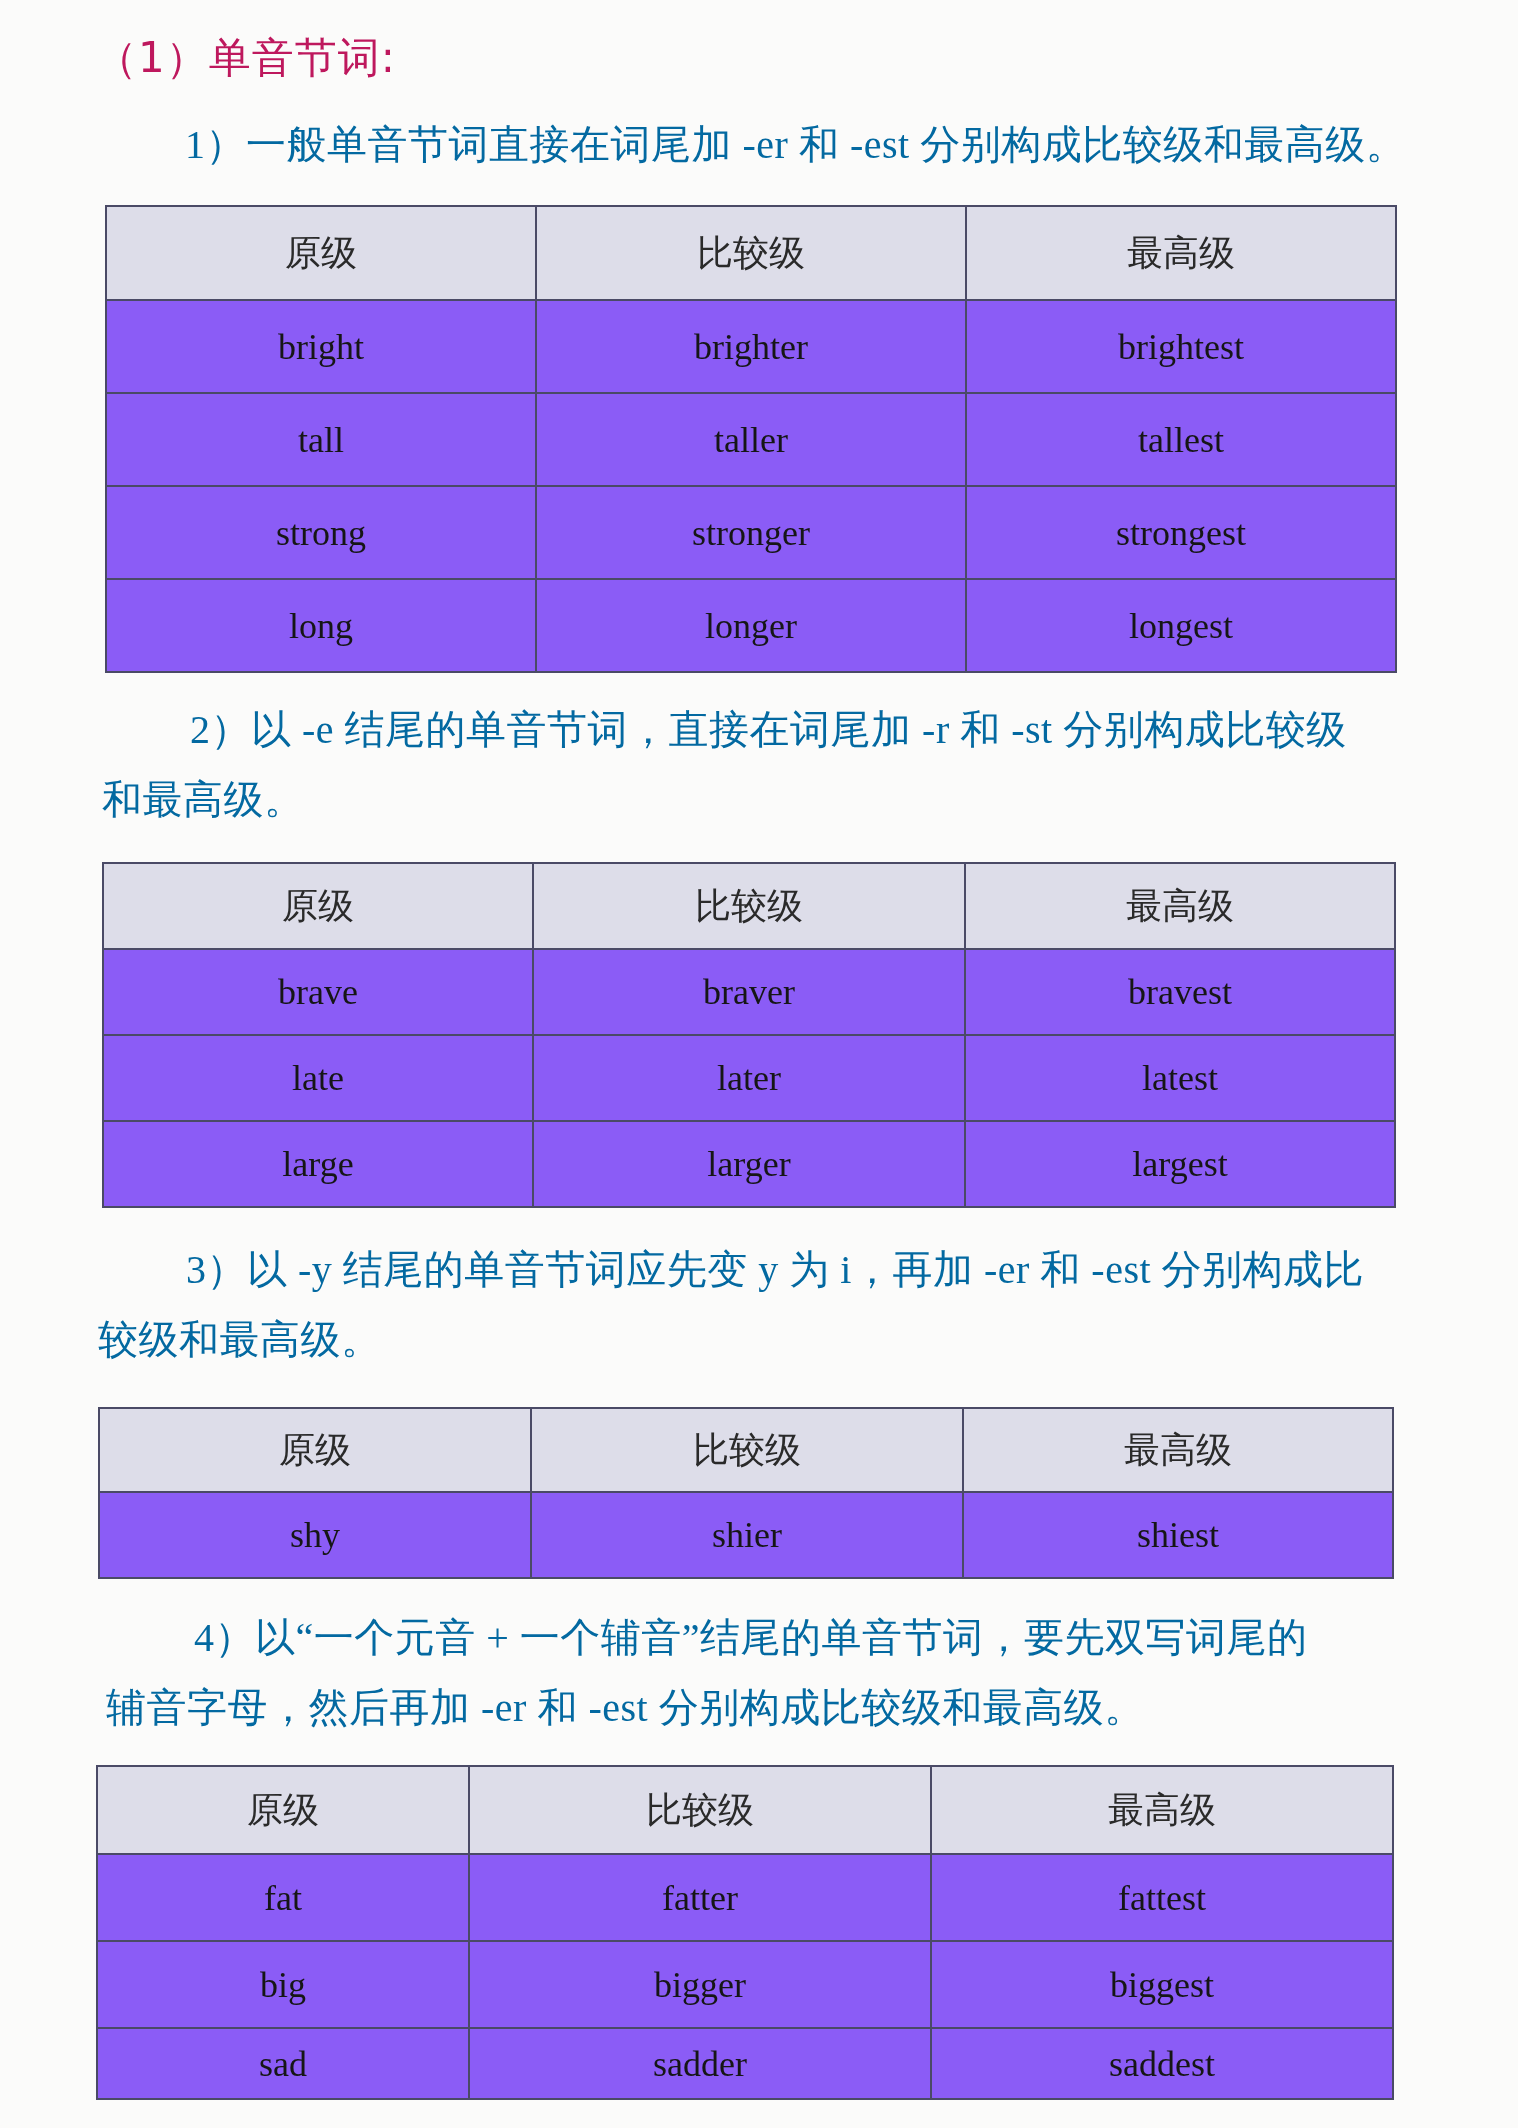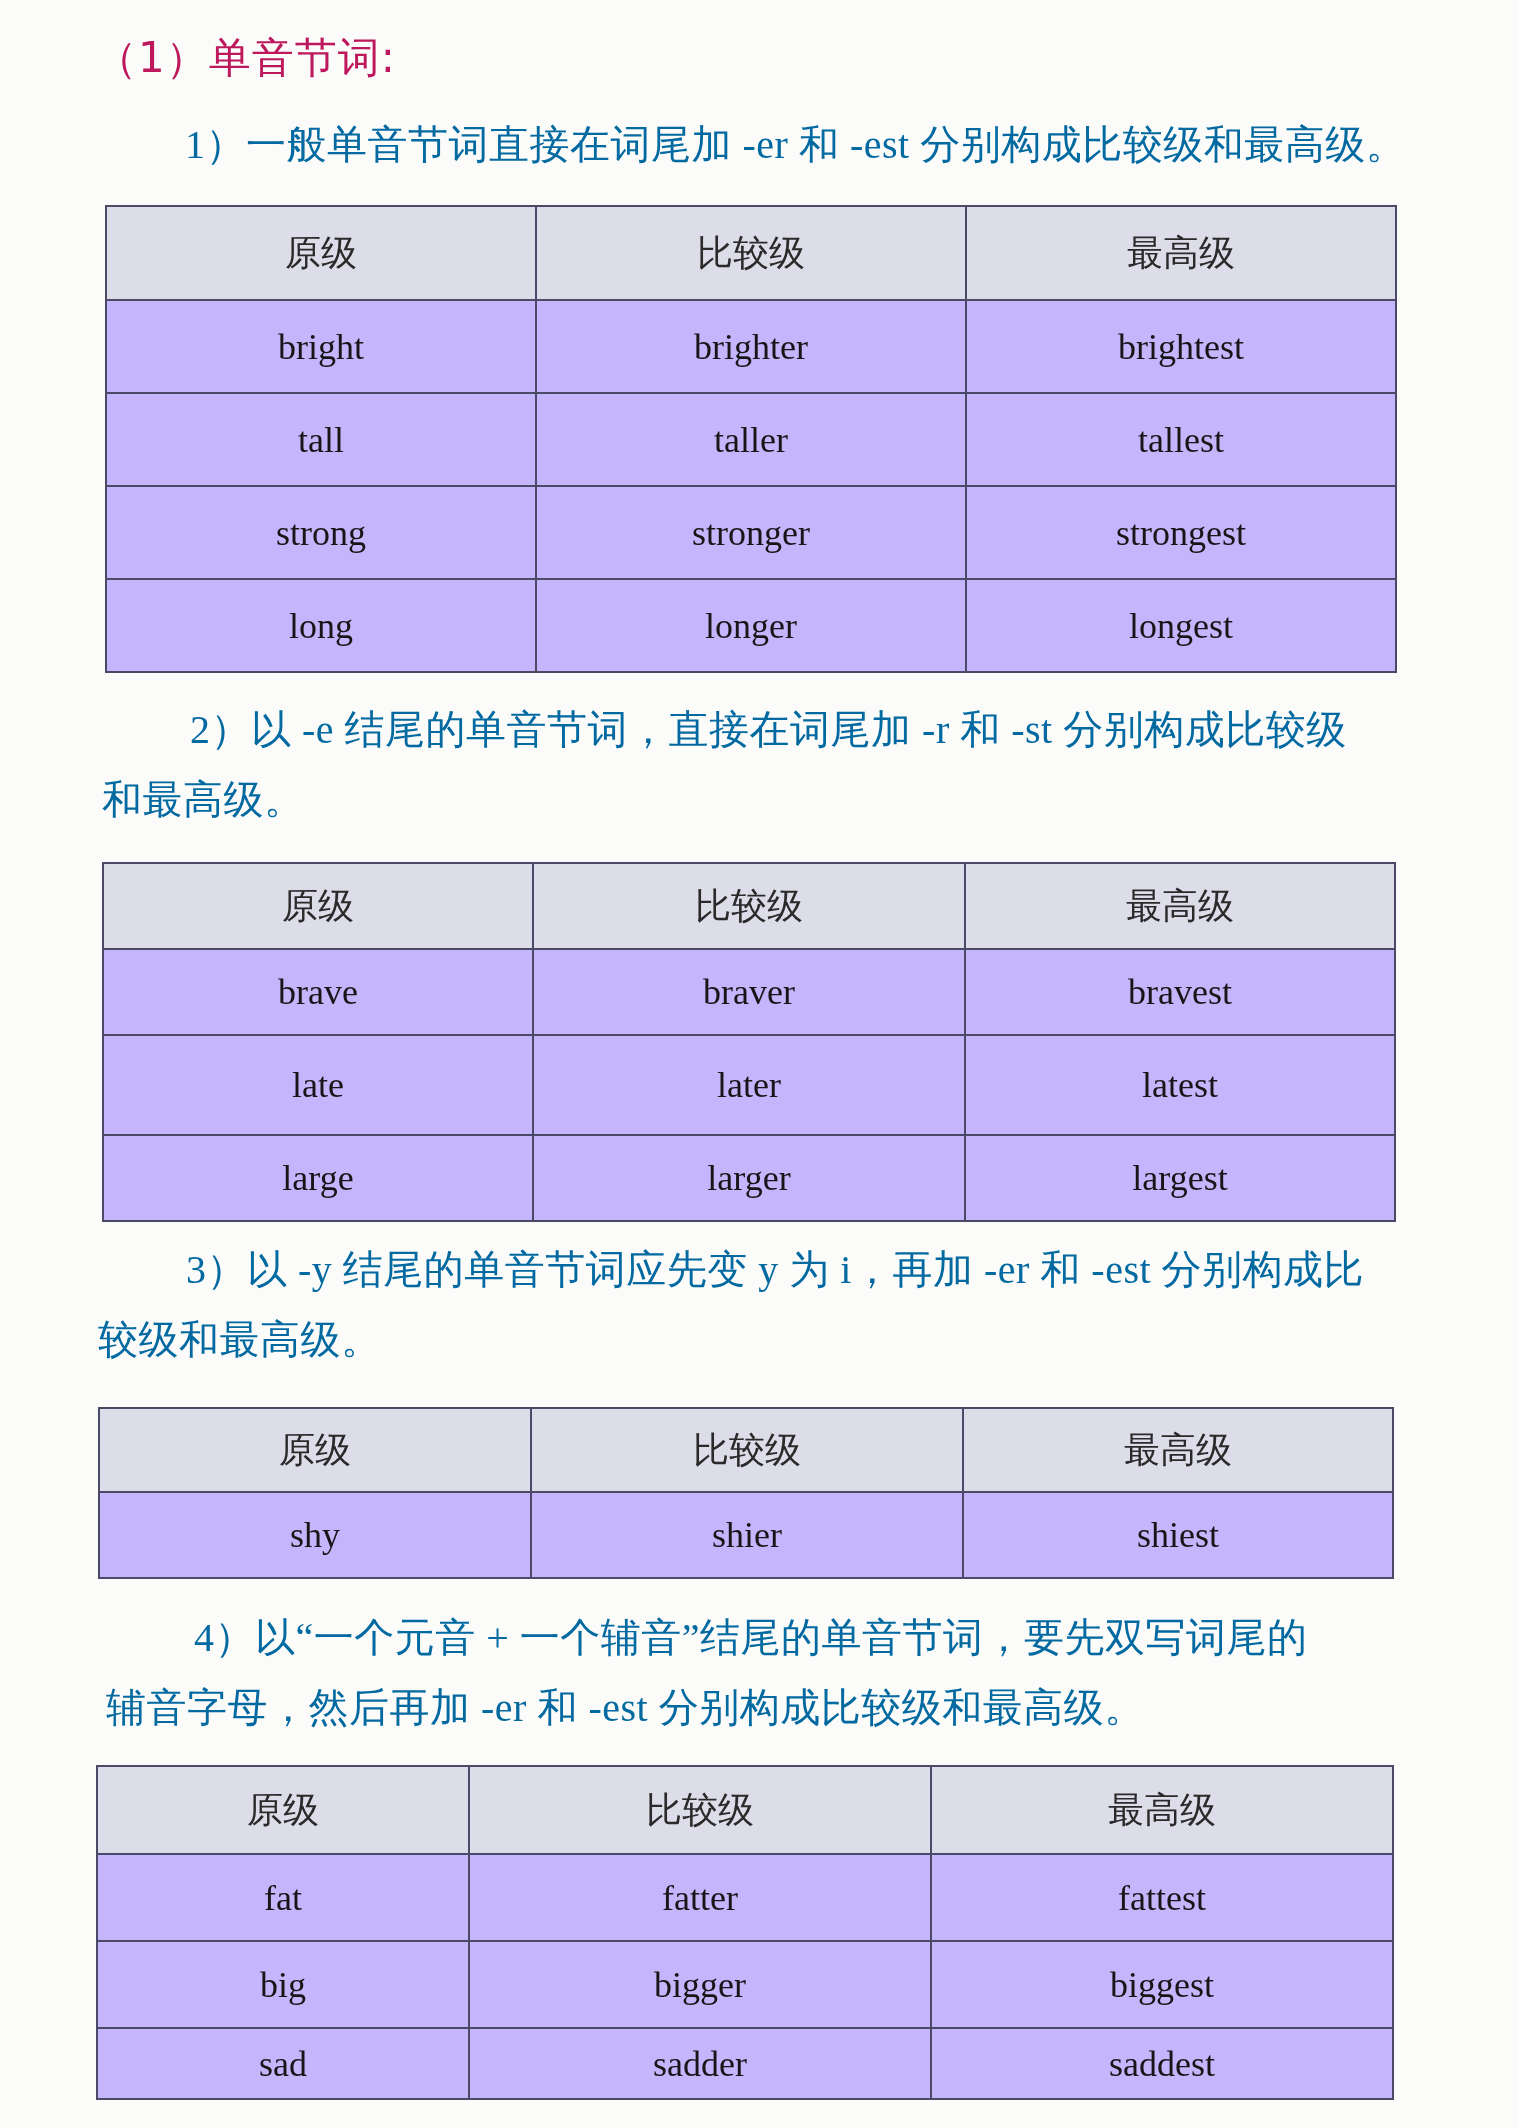--- a/index.html
+++ b/index.html
@@ -25,21 +25,21 @@
     font-size:36px;
   }
   table.grade th, table.grade td {
     border:2px solid #4a4a66; text-align:center; vertical-align:middle; padding:0;margin-left:35px;
   }
   table.grade th {
     background:#dddde9;
     font-family:"DejaVu Sans","Liberation Sans",sans-serif;
     font-weight:normal; font-size:36px; color:#2a2a2a;
   }
-  table.grade td { background:#c4b5fd; color:#161616; }
+  table.grade td { background:#8b5cf6; color:#161616; }
 </style>
 </head>
 <body>
 
 <div class="section-title">（1）单音节词:</div>
 
 <div class="para" style="left:97px; top:110px;">
   <span class="line indent">1）一般单音节词直接在词尾加 -er 和 -est 分别构成比较级和最高级。</span>
 </div>
 <table class="grade" style="left:105px; top:205px; width:1290px;">
@@ -91,21 +91,21 @@
       <tr style="height:86px">
     <th>原级</th>
     <th>比较级</th>
     <th>最高级</th>
   </tr>
   <tr style="height:86px">
     <td>brave</td>
     <td>braver</td>
     <td>bravest</td>
   </tr>
-  <tr style="height:100px">
+  <tr style="height:86px">
     <td>late</td>
     <td>later</td>
     <td>latest</td>
   </tr>
   <tr style="height:86px">
     <td>large</td>
     <td>larger</td>
     <td>largest</td>
   </tr>
 </tbody>

